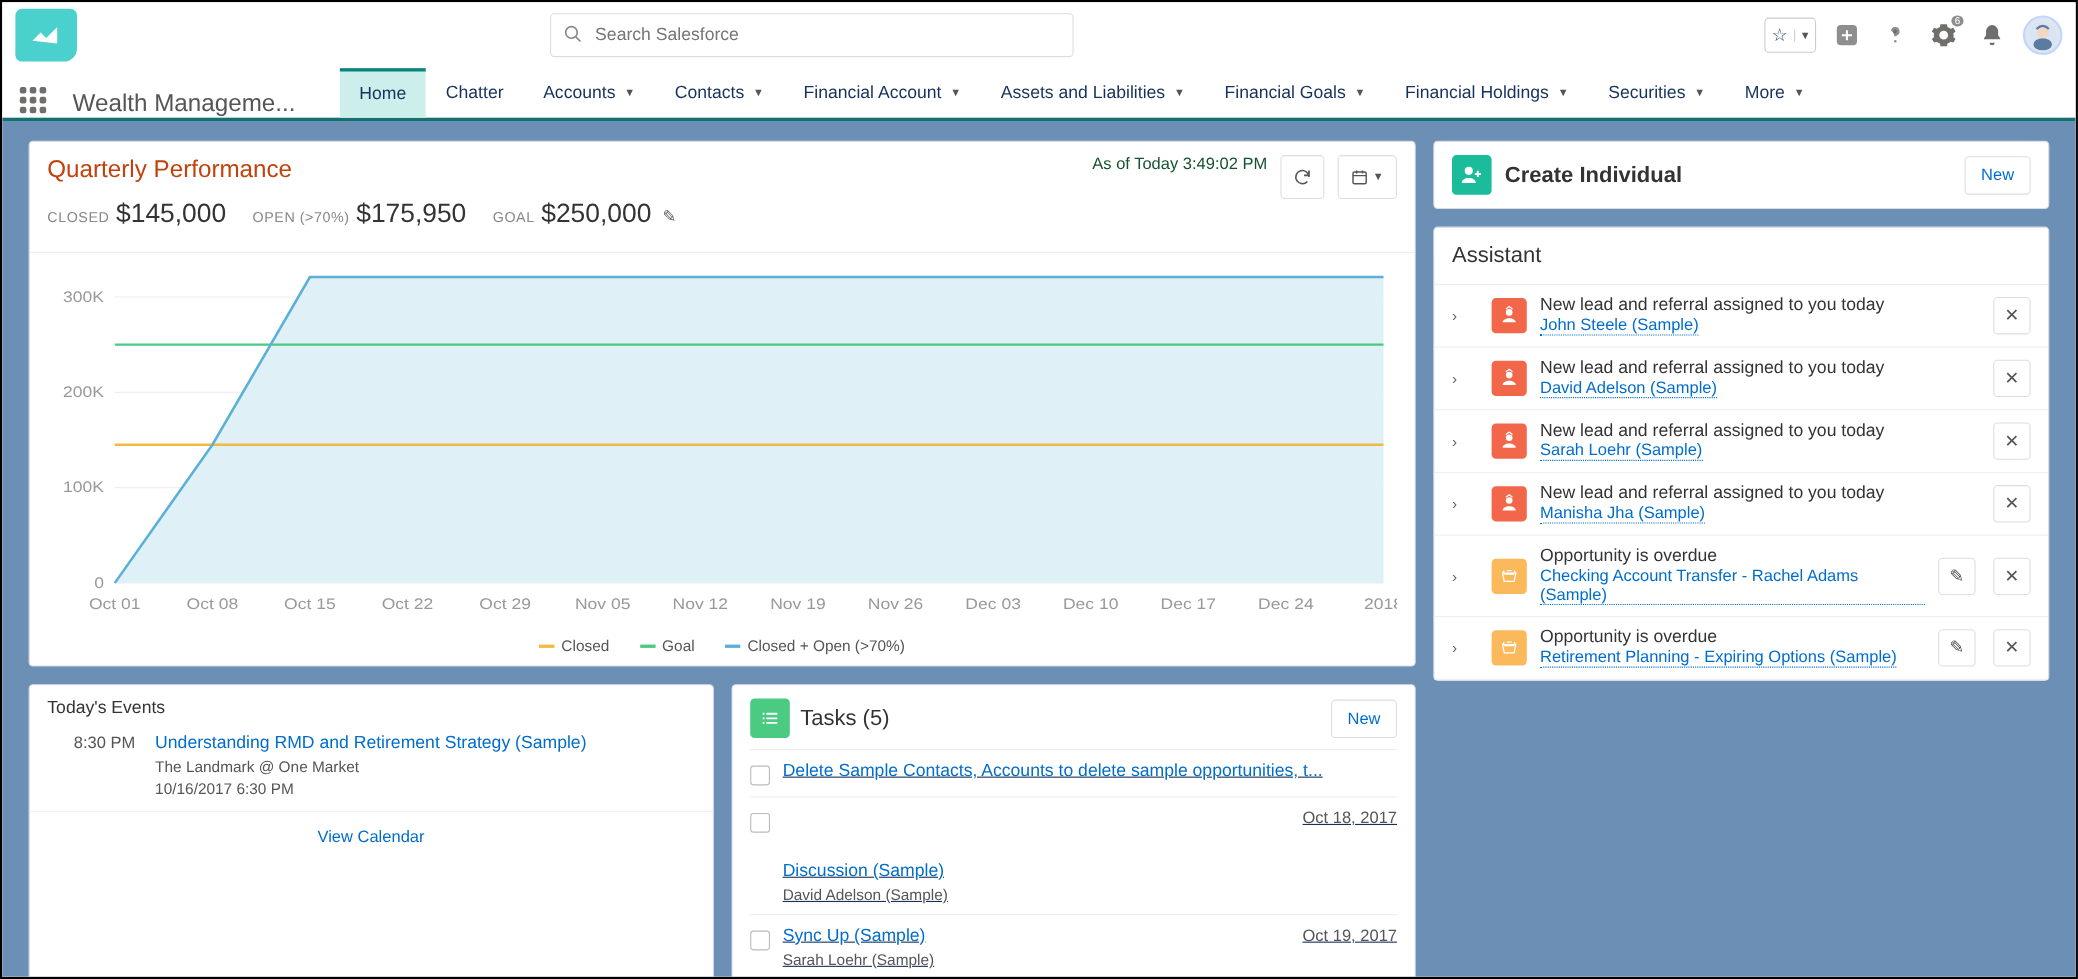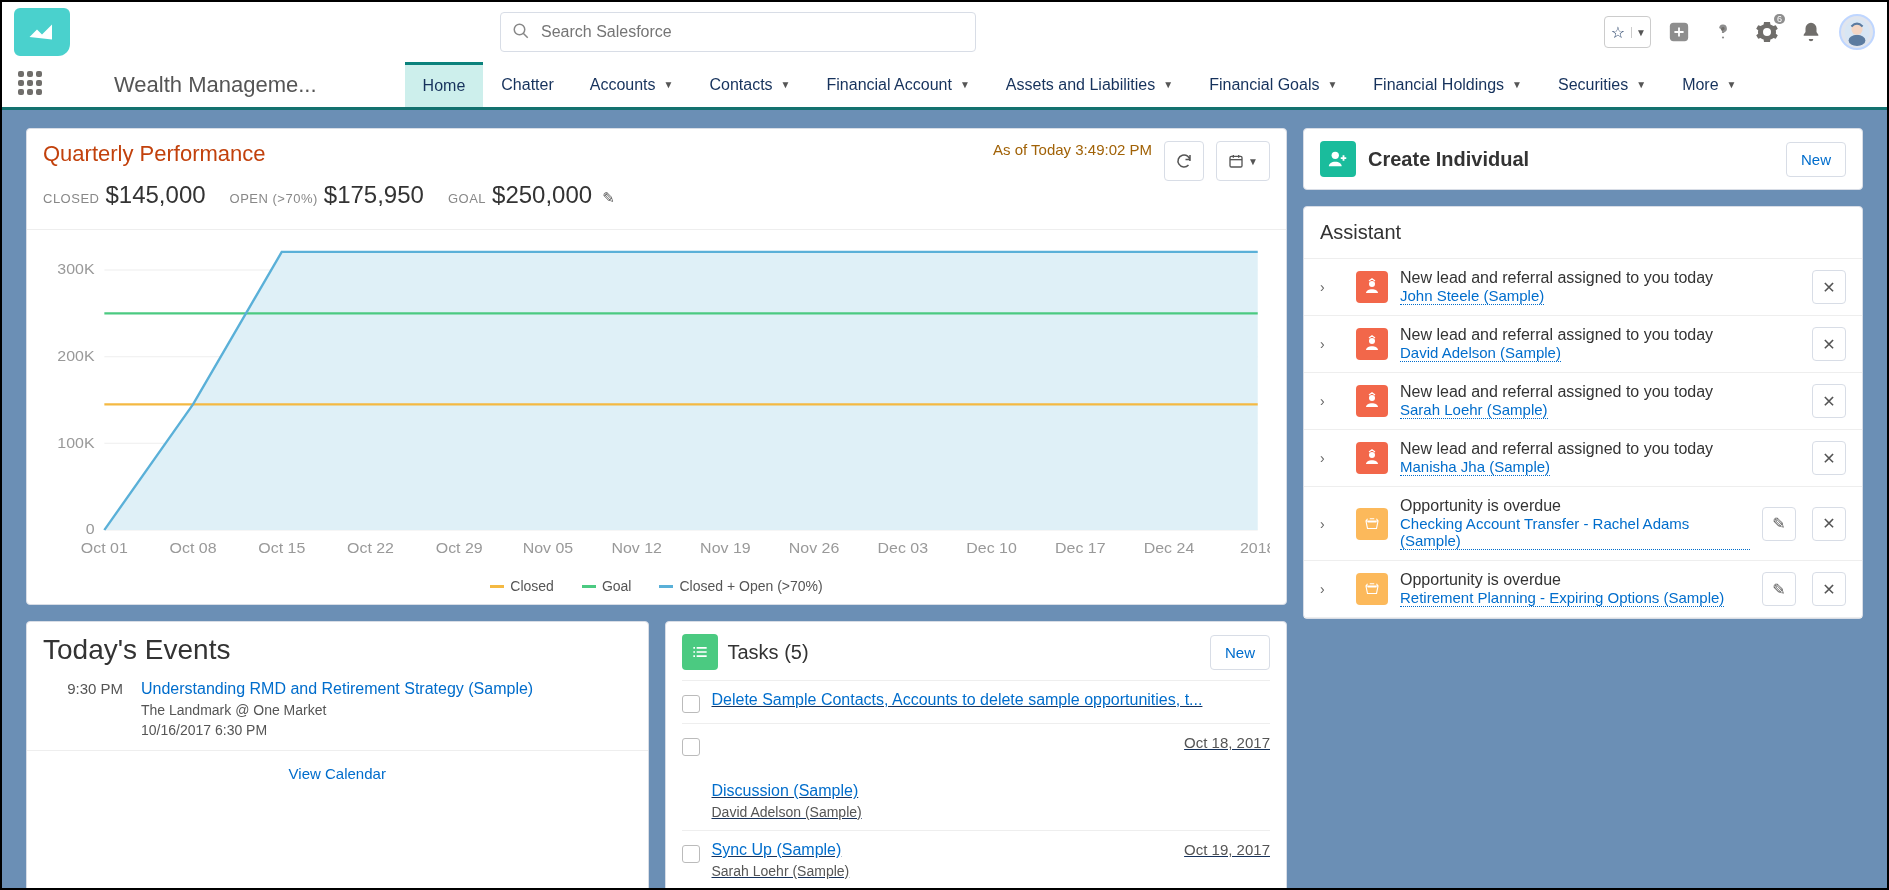--- a/index.html
+++ b/index.html
@@ -17,21 +17,21 @@
 .hicons { display: flex; align-items: center; gap: 12px; }
 .hicon { width: 32px; height: 32px; display: flex; align-items: center; justify-content: center; color: #888; cursor: pointer; }
 .hicon svg { fill: #706e6b; }
 .fav-combo { border: 1px solid #ccc; border-radius: 4px; display: flex; align-items: center; height: 32px; }
 .fav-combo .star { padding: 0 6px; }
 .fav-combo .dd { border-left: 1px solid #ccc; padding: 0 4px; font-size: 10px; color: #555; }
 .avatar { width: 36px; height: 36px; border-radius: 50%; background: #e0e5ee; border: 2px solid #bfd6ff; display:flex; align-items:center; justify-content:center; }
 .avatar svg { width: 28px; height: 28px; }
 
 
-.navrow { display: flex; align-items: center; padding: 0 16px; height: 48px; border-bottom: 3px solid #13716f; background: #fff; gap: 48px; }
+.navrow { display: flex; align-items: flex-end; padding: 0 16px; height: 48px; border-bottom: 3px solid #13716f; background: #fff; }
 .app-launcher { width: 28px; height: 28px; display: grid; grid-template-columns: repeat(3,6px); grid-template-rows: repeat(3,6px); gap: 3px; margin-right: 20px; cursor:pointer; }
 .app-launcher div { background: #706e6b; border-radius: 2px; }
 .app-name { font-size: 22px; color: #555; margin-right: 40px; max-width: 220px; white-space: nowrap; overflow: hidden; text-overflow: ellipsis; }
 .tabs { display: flex; align-items: stretch; height: 100%; }
 .tab { display: flex; align-items: center; padding: 0 18px; font-size: 16px; color: #16325c; cursor: pointer; gap: 8px; }
 .tab.active { background: #cdefec; border-top: 3px solid #0b827c; font-weight: 500; }
 .tab .cv { font-size: 10px; color: #555; }
 
 
 .content { flex: 1; background: #6b8fb5; padding: 18px 24px; display: flex; gap: 16px; overflow: hidden; }
@@ -40,35 +40,35 @@
 
 .card { background: #fff; border-radius: 4px; border: 1px solid #d8dde6; }
 .card-inner { padding: 12px 16px; }
 
 
 .perf-header { display: flex; align-items: flex-start; gap: 12px; padding-bottom: 8px; }
 .perf-title { font-size: 22px; color: #c2410c; }
 .metrics { display: flex; gap: 24px; align-items: baseline; margin-top: 14px; font-size: 15px; flex-wrap: wrap; }
 .metric-label { color: #888; font-size: 13px; letter-spacing: .5px; }
 .metric-val { font-size: 24px; color: #333; margin-left: 6px; }
-.asof { margin-left: auto; color: #a16207; font-size: 15px; }
+.asof { margin-left: auto; color: #14532d; font-size: 15px; }
 .iconbtn { border: 1px solid #d8dde6; border-radius: 4px; width: 40px; height: 40px; display:flex; align-items:center; justify-content:center; cursor:pointer; color:#555; background:#fff; }
 .iconbtn.dd { width: 54px; gap:4px; }
 
 .chart-area { border-top: 1px solid #eee; padding: 12px 16px 8px; }
 .chart-svg { width: 100%; height: 320px; }
 .legend-row { display:flex; justify-content:center; gap:28px; font-size:14px; color:#555; padding: 4px 0 10px; }
 .legend-item { display:flex; align-items:center; gap:6px; }
 .leg-swatch { width: 14px; height: 3px; }
 
 
 .row2 { display: flex; gap: 16px; }
 .row2 .card { flex: 1; }
 
-.section-title { font-size: 28px; color: #333; margin-bottom: 14px; }
+.section-title { font-size: 16px; color: #333; margin-bottom: 14px; }
 .event-row { display: flex; gap: 18px; font-size: 15px; }
 .event-time { color: #555; width: 80px; text-align: right; }
 .event-link { color: #006dcc; font-size: 16px; }
 .meta { color: #555; font-size: 14px; margin-top: 4px; }
 .view-calendar { color: #006dcc; text-align: center; padding: 14px 0; border-top: 1px solid #eee; cursor:pointer; font-size: 15px; }
 
 .tasks-head { display:flex; align-items:center; gap: 10px; margin-bottom: 10px; }
 .tasks-badge { width: 36px; height: 36px; background: #4bca81; border-radius: 4px; display:flex; align-items:center; justify-content:center; }
 .tasks-title { font-size: 20px; color: #333; flex:1; }
 .btn-outline { border: 1px solid #d8dde6; border-radius: 4px; padding: 8px 14px; background:#fff; font-size: 15px; color: #006dcc; cursor:pointer; }
@@ -290,21 +290,21 @@
               <span>Closed + Open (&gt;70%)</span>
             </div>
           </div>
       </div>
 
       <div class="row2">
         <div class="card">
           <div class="card-inner">
             <div class="section-title">Today's Events</div>
             <div class="event-row">
-              <div class="event-time">9:30 PM</div>
+              <div class="event-time">8:30 PM</div>
               <div>
                 <div class="event-link">Understanding RMD and Retirement Strategy (Sample)</div>
                 <div class="meta">The Landmark @ One Market</div>
                 <div class="meta">10/16/2017 6:30 PM</div>
               </div>
             </div>
           </div>
           <div class="view-calendar">View Calendar</div>
         </div>
 

